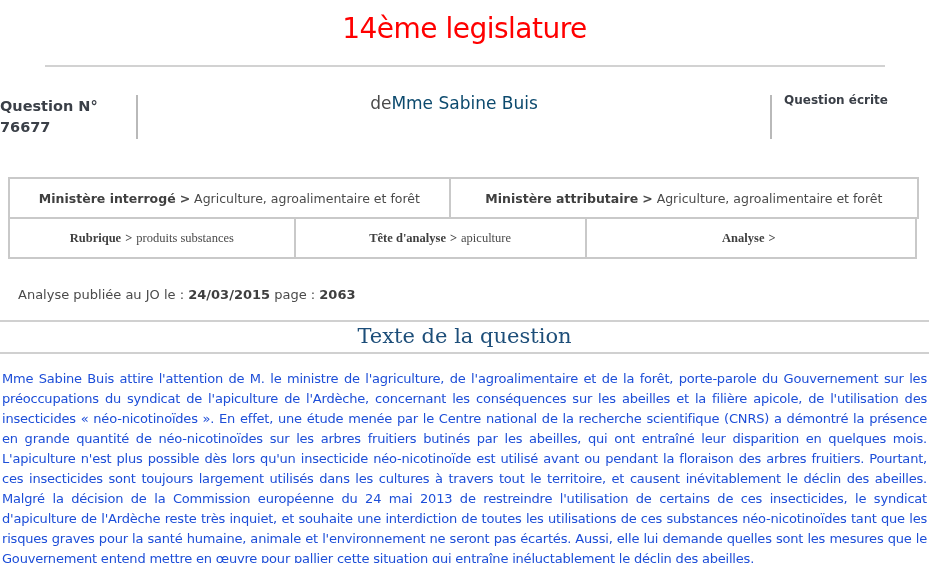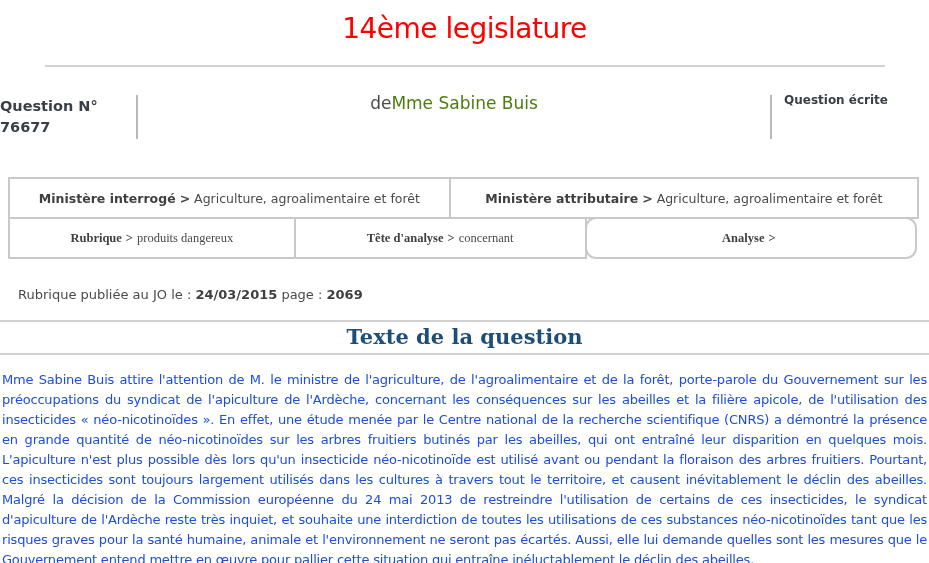--- a/index.html
+++ b/index.html
@@ -44,21 +44,21 @@
     line-height: 21px;
   }
   .vdiv { width: 2px; background: #b9b9b9; align-self: center; height: 44px; }
   .qauthor {
     flex: 1;
     justify-content: center;
     font-size: 17px;
     color: #4a4a4a;
     padding-bottom: 14px;
   }
-  .qauthor a { color: #4d7c0f; text-decoration: none; }
+  .qauthor a { color: #0c4a6e; text-decoration: none; }
   .qtype {
     width: 157px;
     padding-left: 12px;
     padding-bottom: 14px;
     font-weight: bold;
     font-size: 12px;
     color: #3a3f47;
   }
   
   .meta-table { margin: 36px 8px 0 8px; }
@@ -76,39 +76,39 @@
     white-space: nowrap;
     overflow: hidden;
   }
   .mcell + .mcell { margin-left: -2px; }
   .mcell b { color: #3f3f3f; }
   .mcell .sep { font-weight: bold; margin: 0 4px; }
   .r1c1 { width: 48.5%; }
   .r1c2 { width: 51.5%; }
   .r2c1 { width: 31.5%; }
   .r2c2 { width: 32.1%; }
-  .r2c3 { width: 36.4%; border-radius: 11px; }
+  .r2c3 { width: 36.4%; }
   
   .publine {
     margin: 28px 0 0 18px;
     font-size: 13px;
     color: #4a4a4a;
   }
   .publine b { color: #3f3f3f; }
   
   .section-head {
     margin-top: 18px;
     border-top: 2px solid #d0d0d0;
     border-bottom: 2px solid #d0d0d0;
     text-align: center;
   }
   .section-head h2 {
     margin: 2px 0 4px 0;
     font-family: "DejaVu Serif", "Liberation Serif", serif;
-    font-weight: bold;
+    font-weight: normal;
     font-size: 21px;
     color: #1d4e79;
   }
   
   .qtext {
     margin: 15px 2px 0 2px;
     font-size: 13px;
     line-height: 20px;
     letter-spacing: -0.2px;
     text-align: justify;
@@ -147,36 +147,36 @@
       <div class="mcell r1c2">
         <b>Ministère attributaire</b>
         <span class="sep">&gt;</span>
         <span>Agriculture, agroalimentaire et forêt</span>
       </div>
     </div>
     <div class="mrow">
       <div class="mcell r2c1">
         <b>Rubrique</b>
         <span class="sep">&gt;</span>
-        <span>produits dangereux</span>
+        <span>produits substances</span>
       </div>
       <div class="mcell r2c2">
         <b>Tête d'analyse</b>
         <span class="sep">&gt;</span>
-        <span>concernant</span>
+        <span>apiculture</span>
       </div>
       <div class="mcell r2c3">
         <b>Analyse</b>
         <span class="sep">&gt;</span>
       </div>
     </div>
   </div>
 
   <div class="publine">
-    <span>Rubrique publiée au JO le : </span><b>24/03/2015</b><span> page : </span><b>2069</b>
+    <span>Analyse publiée au JO le : </span><b>24/03/2015</b><span> page : </span><b>2063</b>
   </div>
 
   <div class="section-head">
     <h2>Texte de la question</h2>
   </div>
 
   <p class="qtext">Mme Sabine Buis attire l'attention de M. le ministre de l'agriculture, de l'agroalimentaire et de la forêt, porte-parole du Gouvernement sur les préoccupations du syndicat de l'apiculture de l'Ardèche, concernant les conséquences sur les abeilles et la filière apicole, de l'utilisation des insecticides « néo-nicotinoïdes ». En effet, une étude menée par le Centre national de la recherche scientifique (CNRS) a démontré la présence en grande quantité de néo-nicotinoïdes sur les arbres fruitiers butinés par les abeilles, qui ont entraîné leur disparition en quelques mois. L'apiculture n'est plus possible dès lors qu'un insecticide néo-nicotinoïde est utilisé avant ou pendant la floraison des arbres fruitiers. Pourtant, ces insecticides sont toujours largement utilisés dans les cultures à travers tout le territoire, et causent inévitablement le déclin des abeilles. Malgré la décision de la Commission européenne du 24 mai 2013 de restreindre l'utilisation de certains de ces insecticides, le syndicat d'apiculture de l'Ardèche reste très inquiet, et souhaite une interdiction de toutes les utilisations de ces substances néo-nicotinoïdes tant que les risques graves pour la santé humaine, animale et l'environnement ne seront pas écartés. Aussi, elle lui demande quelles sont les mesures que le Gouvernement entend mettre en œuvre pour pallier cette situation qui entraîne inéluctablement le déclin des abeilles.</p>
 
 </div>
 

